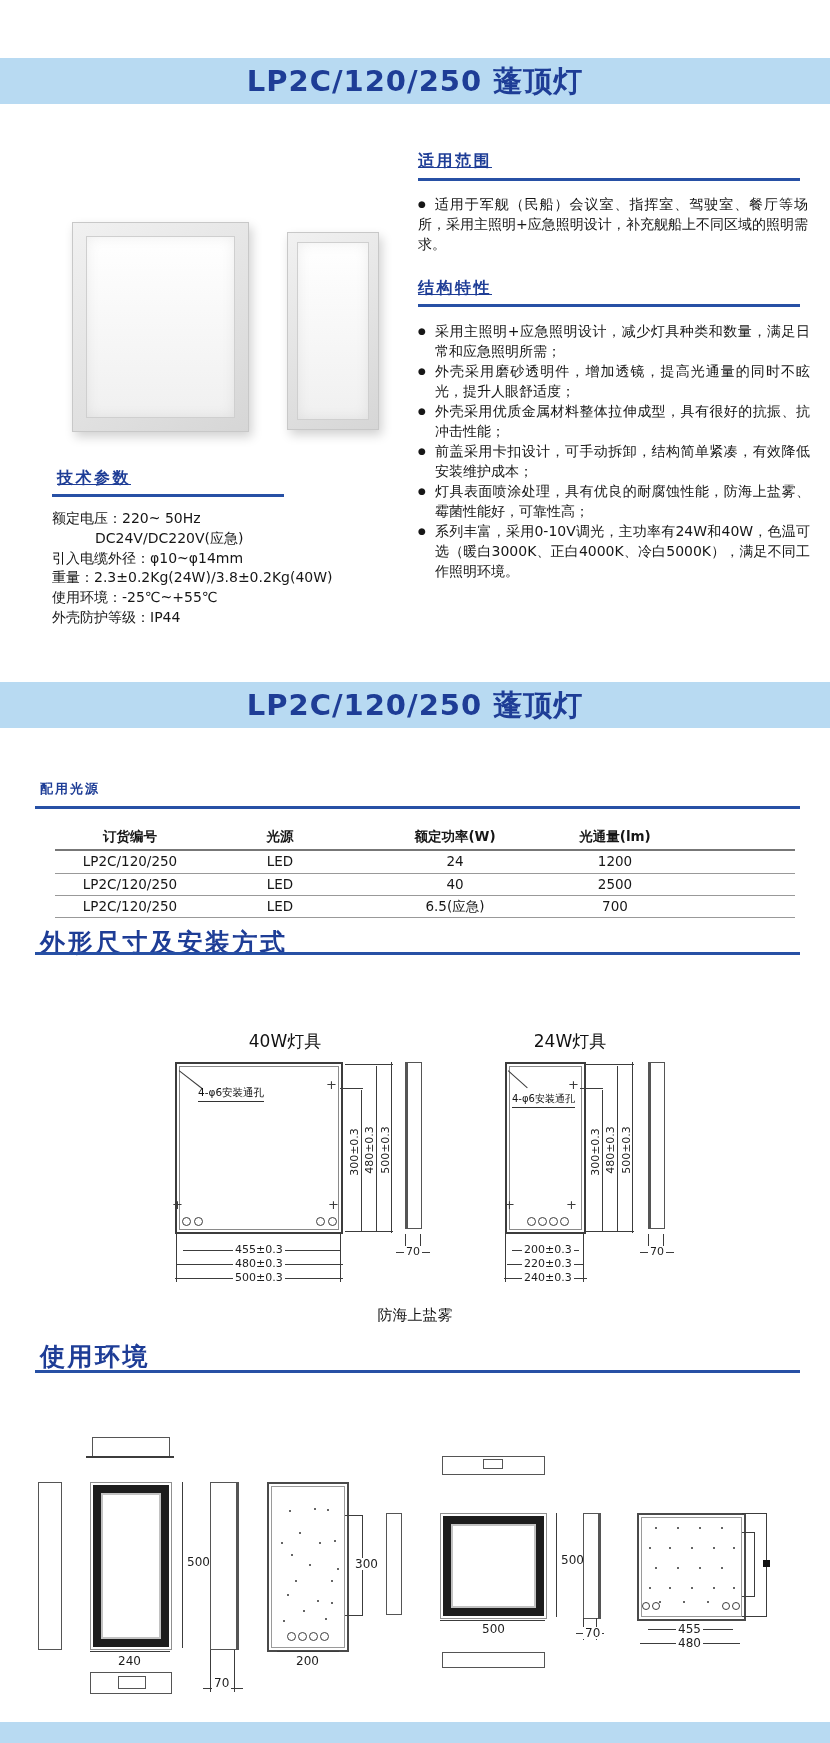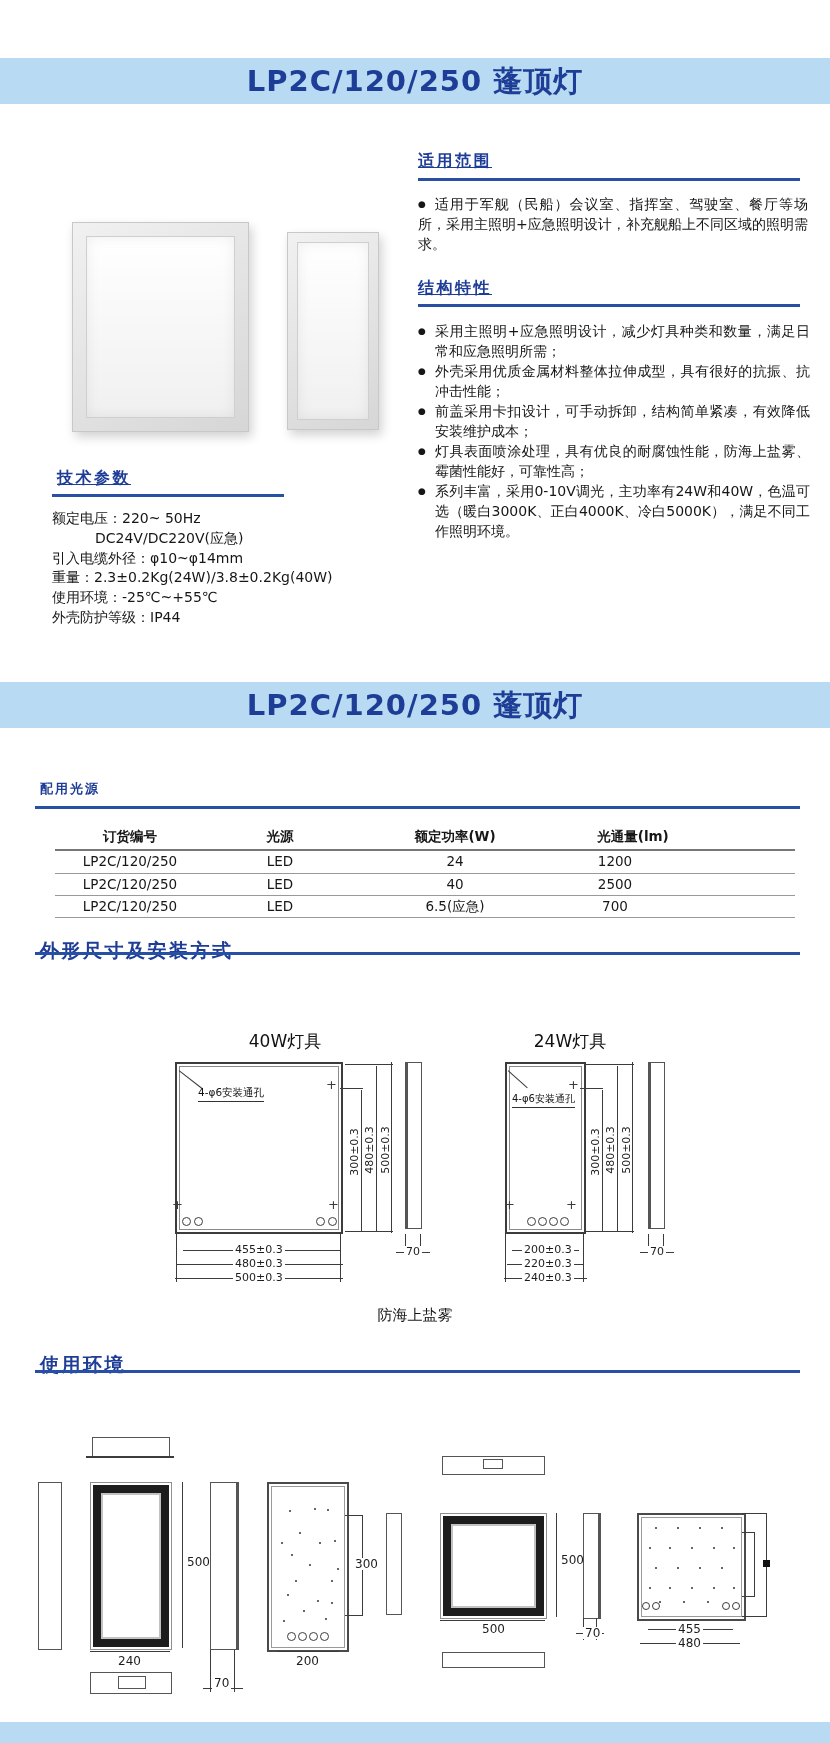--- a/index.html
+++ b/index.html
@@ -5,21 +5,21 @@
   :root{
     --banner-bg:#b8daf2; --heading:#1e3d96; --rule:#2750a5; --ink:#161616; --draw:#3c3c3c;
   }
   html,body{margin:0;padding:0;background:#fff;}
   body{font-family:"DejaVu Sans","Liberation Sans",sans-serif;color:var(--ink);}
   #page{position:relative;width:830px;height:1743px;background:#fff;overflow:hidden;}
   .abs{position:absolute;}
   .banner{position:absolute;left:0;width:830px;height:46px;background:var(--banner-bg);
           color:var(--heading);font-weight:800;font-size:29px;line-height:46px;text-align:center;letter-spacing:1px;}
   .sec-title{position:absolute;font-weight:bold;color:var(--heading);letter-spacing:2.5px;white-space:nowrap;}
-  .t20{font-size:16px;text-decoration:underline;} .t18{font-size:13px;} .t19{font-size:19px;margin-top:12px;}
+  .t20{font-size:16px;text-decoration:underline;} .t18{font-size:13px;} .t19{font-size:25px;}
   .rule{position:absolute;background:var(--rule);height:3px;}
   .body-txt{font-size:14px;color:var(--ink);}
   .para{position:absolute;text-align:justify;line-height:20px;}
   .blist{position:absolute;margin:0;padding:0;list-style:none;}
   .blist li{position:relative;padding-left:17px;line-height:20px;text-align:justify;}
   .blist li::before{content:"●";position:absolute;left:0;top:0;font-size:9px;}
   .dotlead::before{content:"●";font-size:9px;margin-right:8px;vertical-align:2px;}
   .tech-line{line-height:19.8px;}
   .tbl-txt{position:absolute;font-size:13.5px;text-align:center;}
   .tbl-line{position:absolute;left:55px;width:740px;background:#999;height:1px;}
@@ -68,20 +68,21 @@
   </div>
 
   <div class="sec-title t20" style="left:418px;top:151px;">适用范围</div>
   <div class="rule" style="left:418px;top:178px;width:382px;"></div>
   <div class="para body-txt dotlead" style="left:418px;top:194px;width:390px;">适用于军舰（民船）会议室、指挥室、驾驶室、餐厅等场所，采用主照明+应急照明设计，补充舰船上不同区域的照明需求。</div>
 
   <div class="sec-title t20" style="left:418px;top:278px;">结构特性</div>
   <div class="rule" style="left:418px;top:304px;width:382px;"></div>
   <ul class="blist body-txt" style="left:418px;top:321px;width:392px;">
     <li>采用主照明+应急照明设计，减少灯具种类和数量，满足日常和应急照明所需；</li>
+    <li>外壳采用磨砂透明件，增加透镜，提高光通量的同时不眩光，提升人眼舒适度；</li>
     <li>外壳采用优质金属材料整体拉伸成型，具有很好的抗振、抗冲击性能；</li>
     <li>前盖采用卡扣设计，可手动拆卸，结构简单紧凑，有效降低安装维护成本；</li>
     <li>灯具表面喷涂处理，具有优良的耐腐蚀性能，防海上盐雾、霉菌性能好，可靠性高；</li>
     <li>系列丰富，采用0-10V调光，主功率有24W和40W，色温可选（暖白3000K、正白4000K、冷白5000K），满足不同工作照明环境。</li>
   </ul>
 
   <div class="sec-title t20" style="left:57px;top:468px;">技术参数</div>
   <div class="rule" style="left:52px;top:494px;width:232px;"></div>
   <div class="abs body-txt" style="left:52px;top:509px;width:345px;">
     <div class="tech-line">额定电压：220~ 50Hz</div>
@@ -97,21 +98,21 @@
   </div>
 
   <div class="sec-title t18" style="left:40px;top:780px;letter-spacing:2px;">配用光源</div>
   <div class="rule" style="left:35px;top:806px;width:765px;"></div>
 
   <div>
 
     <div class="tbl-txt" style="left:60px;top:828px;width:140px;font-weight:bold;">订货编号</div>
     <div class="tbl-txt" style="left:230px;top:828px;width:100px;font-weight:bold;">光源</div>
     <div class="tbl-txt" style="left:390px;top:828px;width:130px;font-weight:bold;">额定功率(W)</div>
-    <div class="tbl-txt" style="left:568px;top:828px;width:130px;font-weight:bold;">光通量(lm)</div>
+    <div class="tbl-txt" style="left:550px;top:828px;width:130px;font-weight:bold;">光通量(lm)</div>
     <div class="tbl-line" style="top:849px;height:2px;background:#777;"></div>
 
     <div>
       <div class="tbl-txt" style="left:60px;top:853px;width:140px;">LP2C/120/250</div>
       <div class="tbl-txt" style="left:230px;top:853px;width:100px;">LED</div>
       <div class="tbl-txt" style="left:390px;top:853px;width:130px;">24</div>
       <div class="tbl-txt" style="left:550px;top:853px;width:130px;">1200</div>
     </div>
     <div class="tbl-line" style="top:873px;"></div>
 

